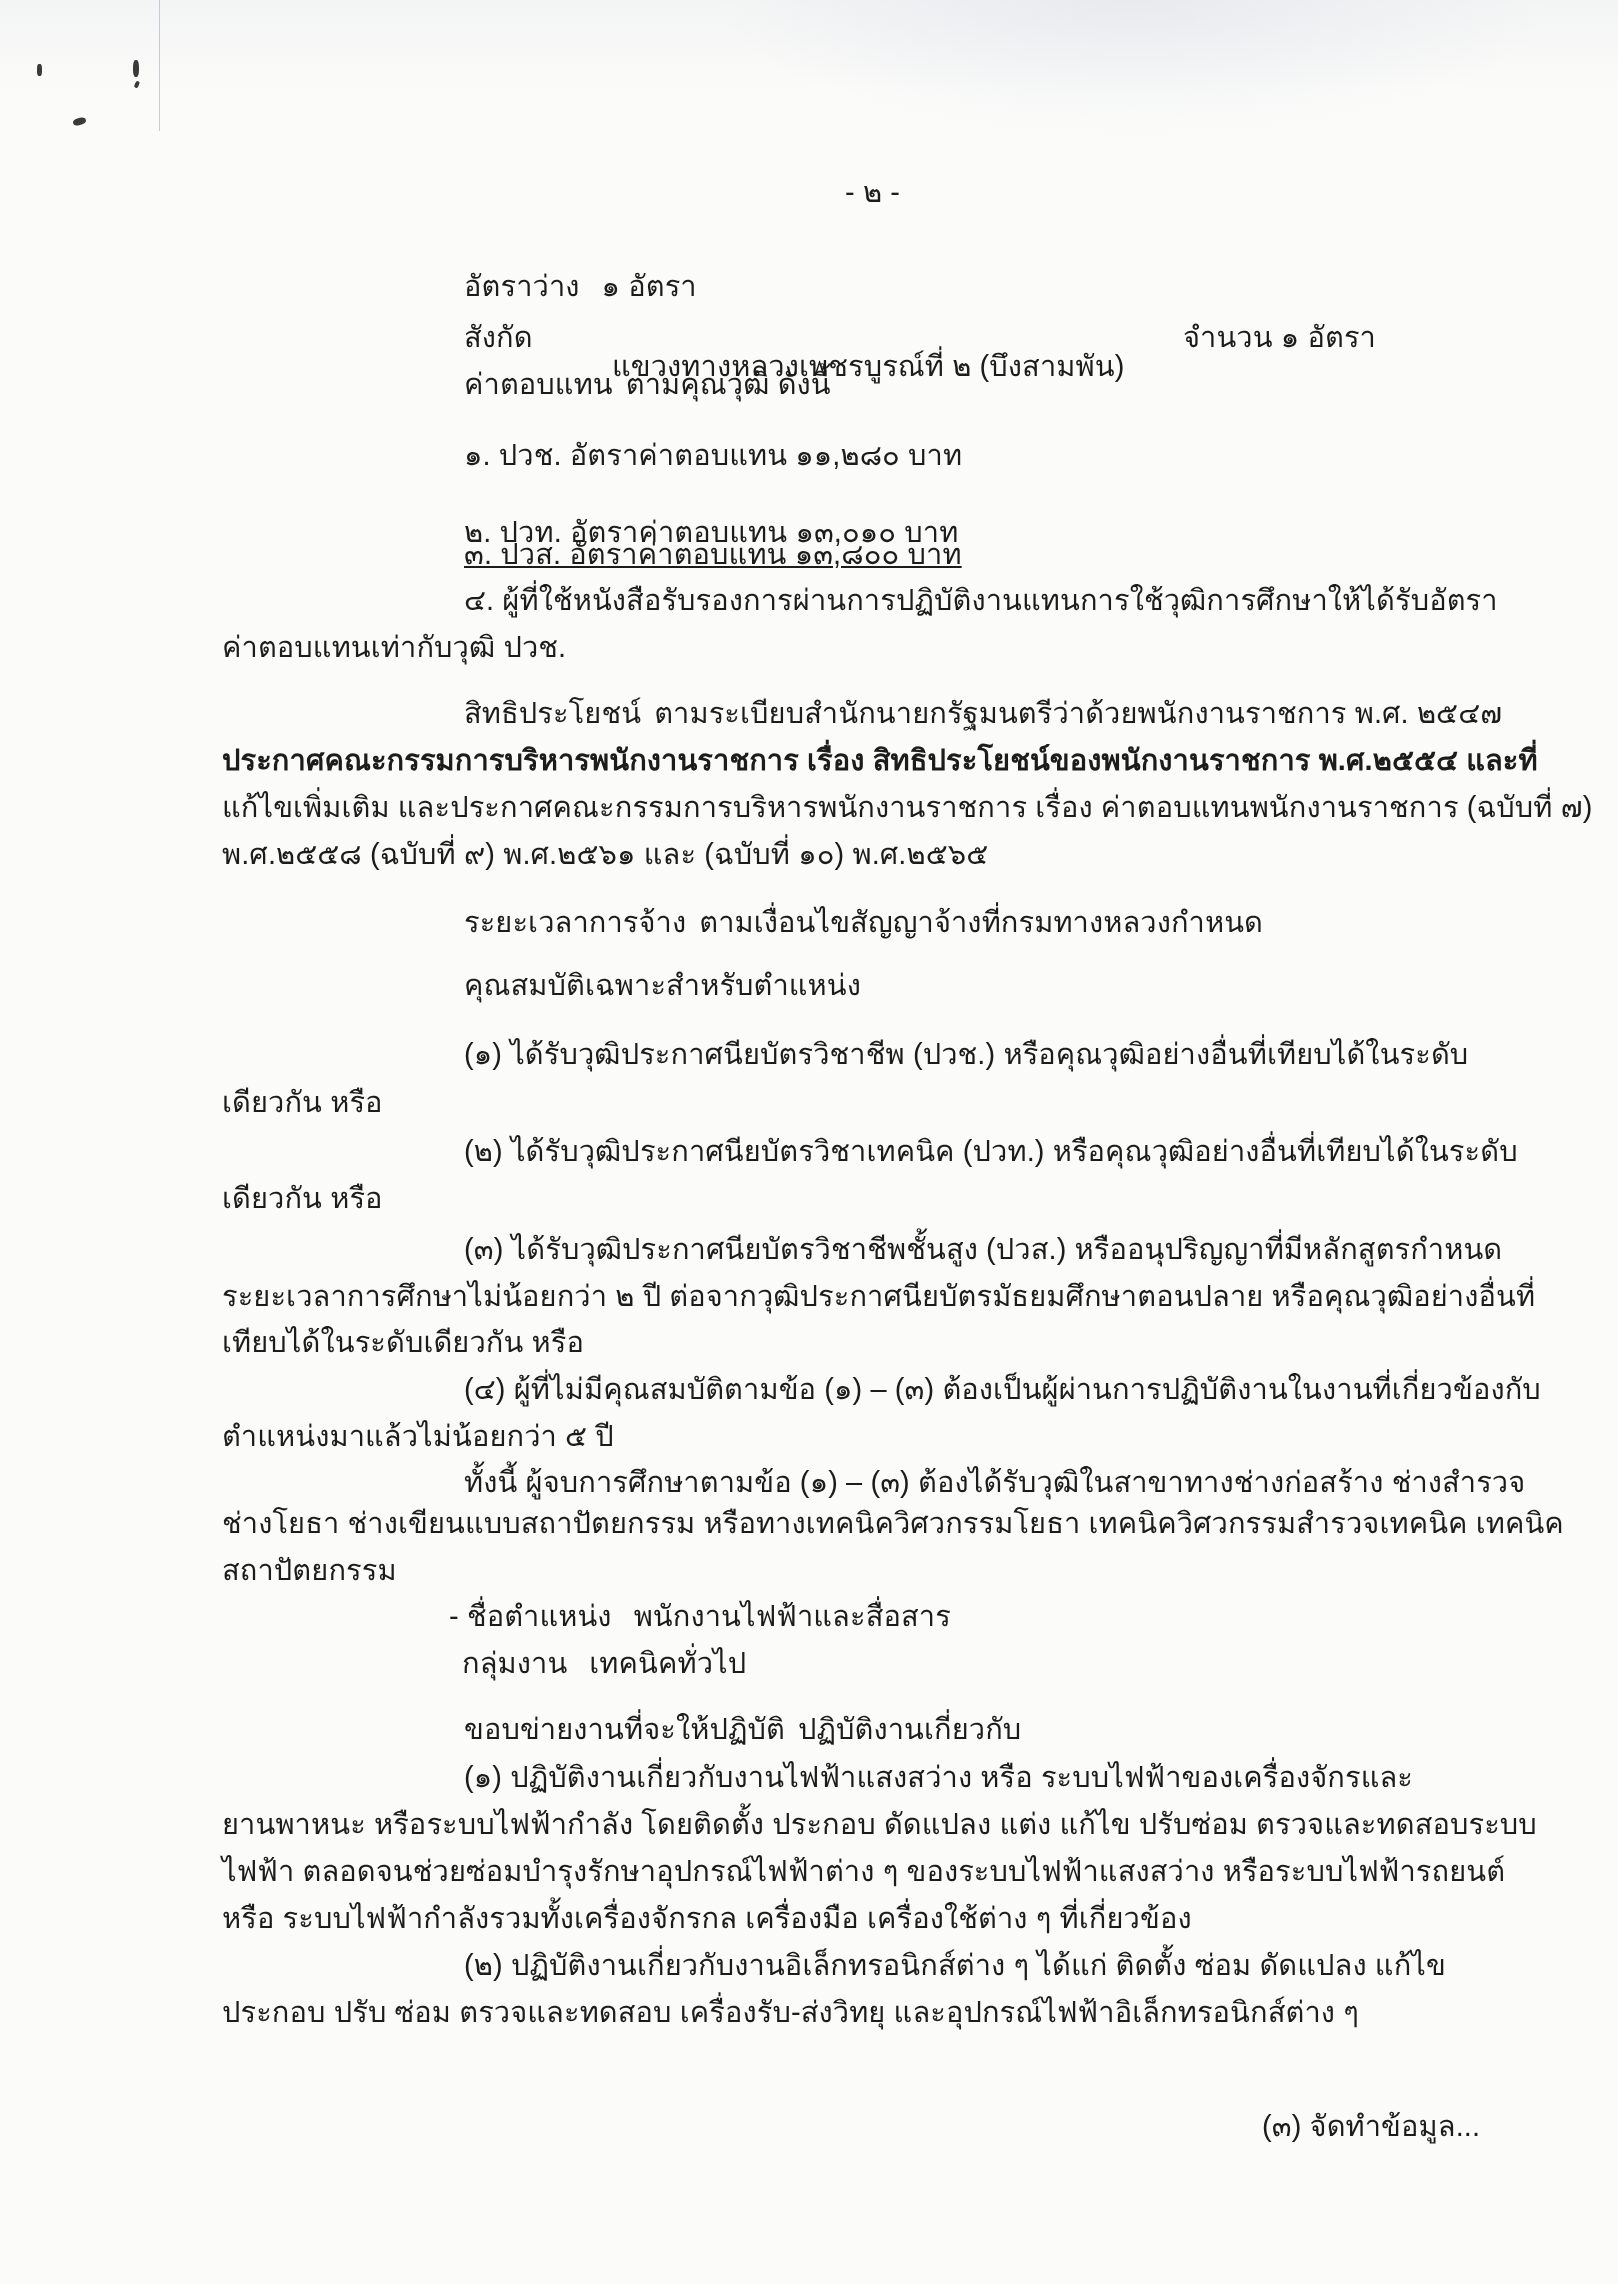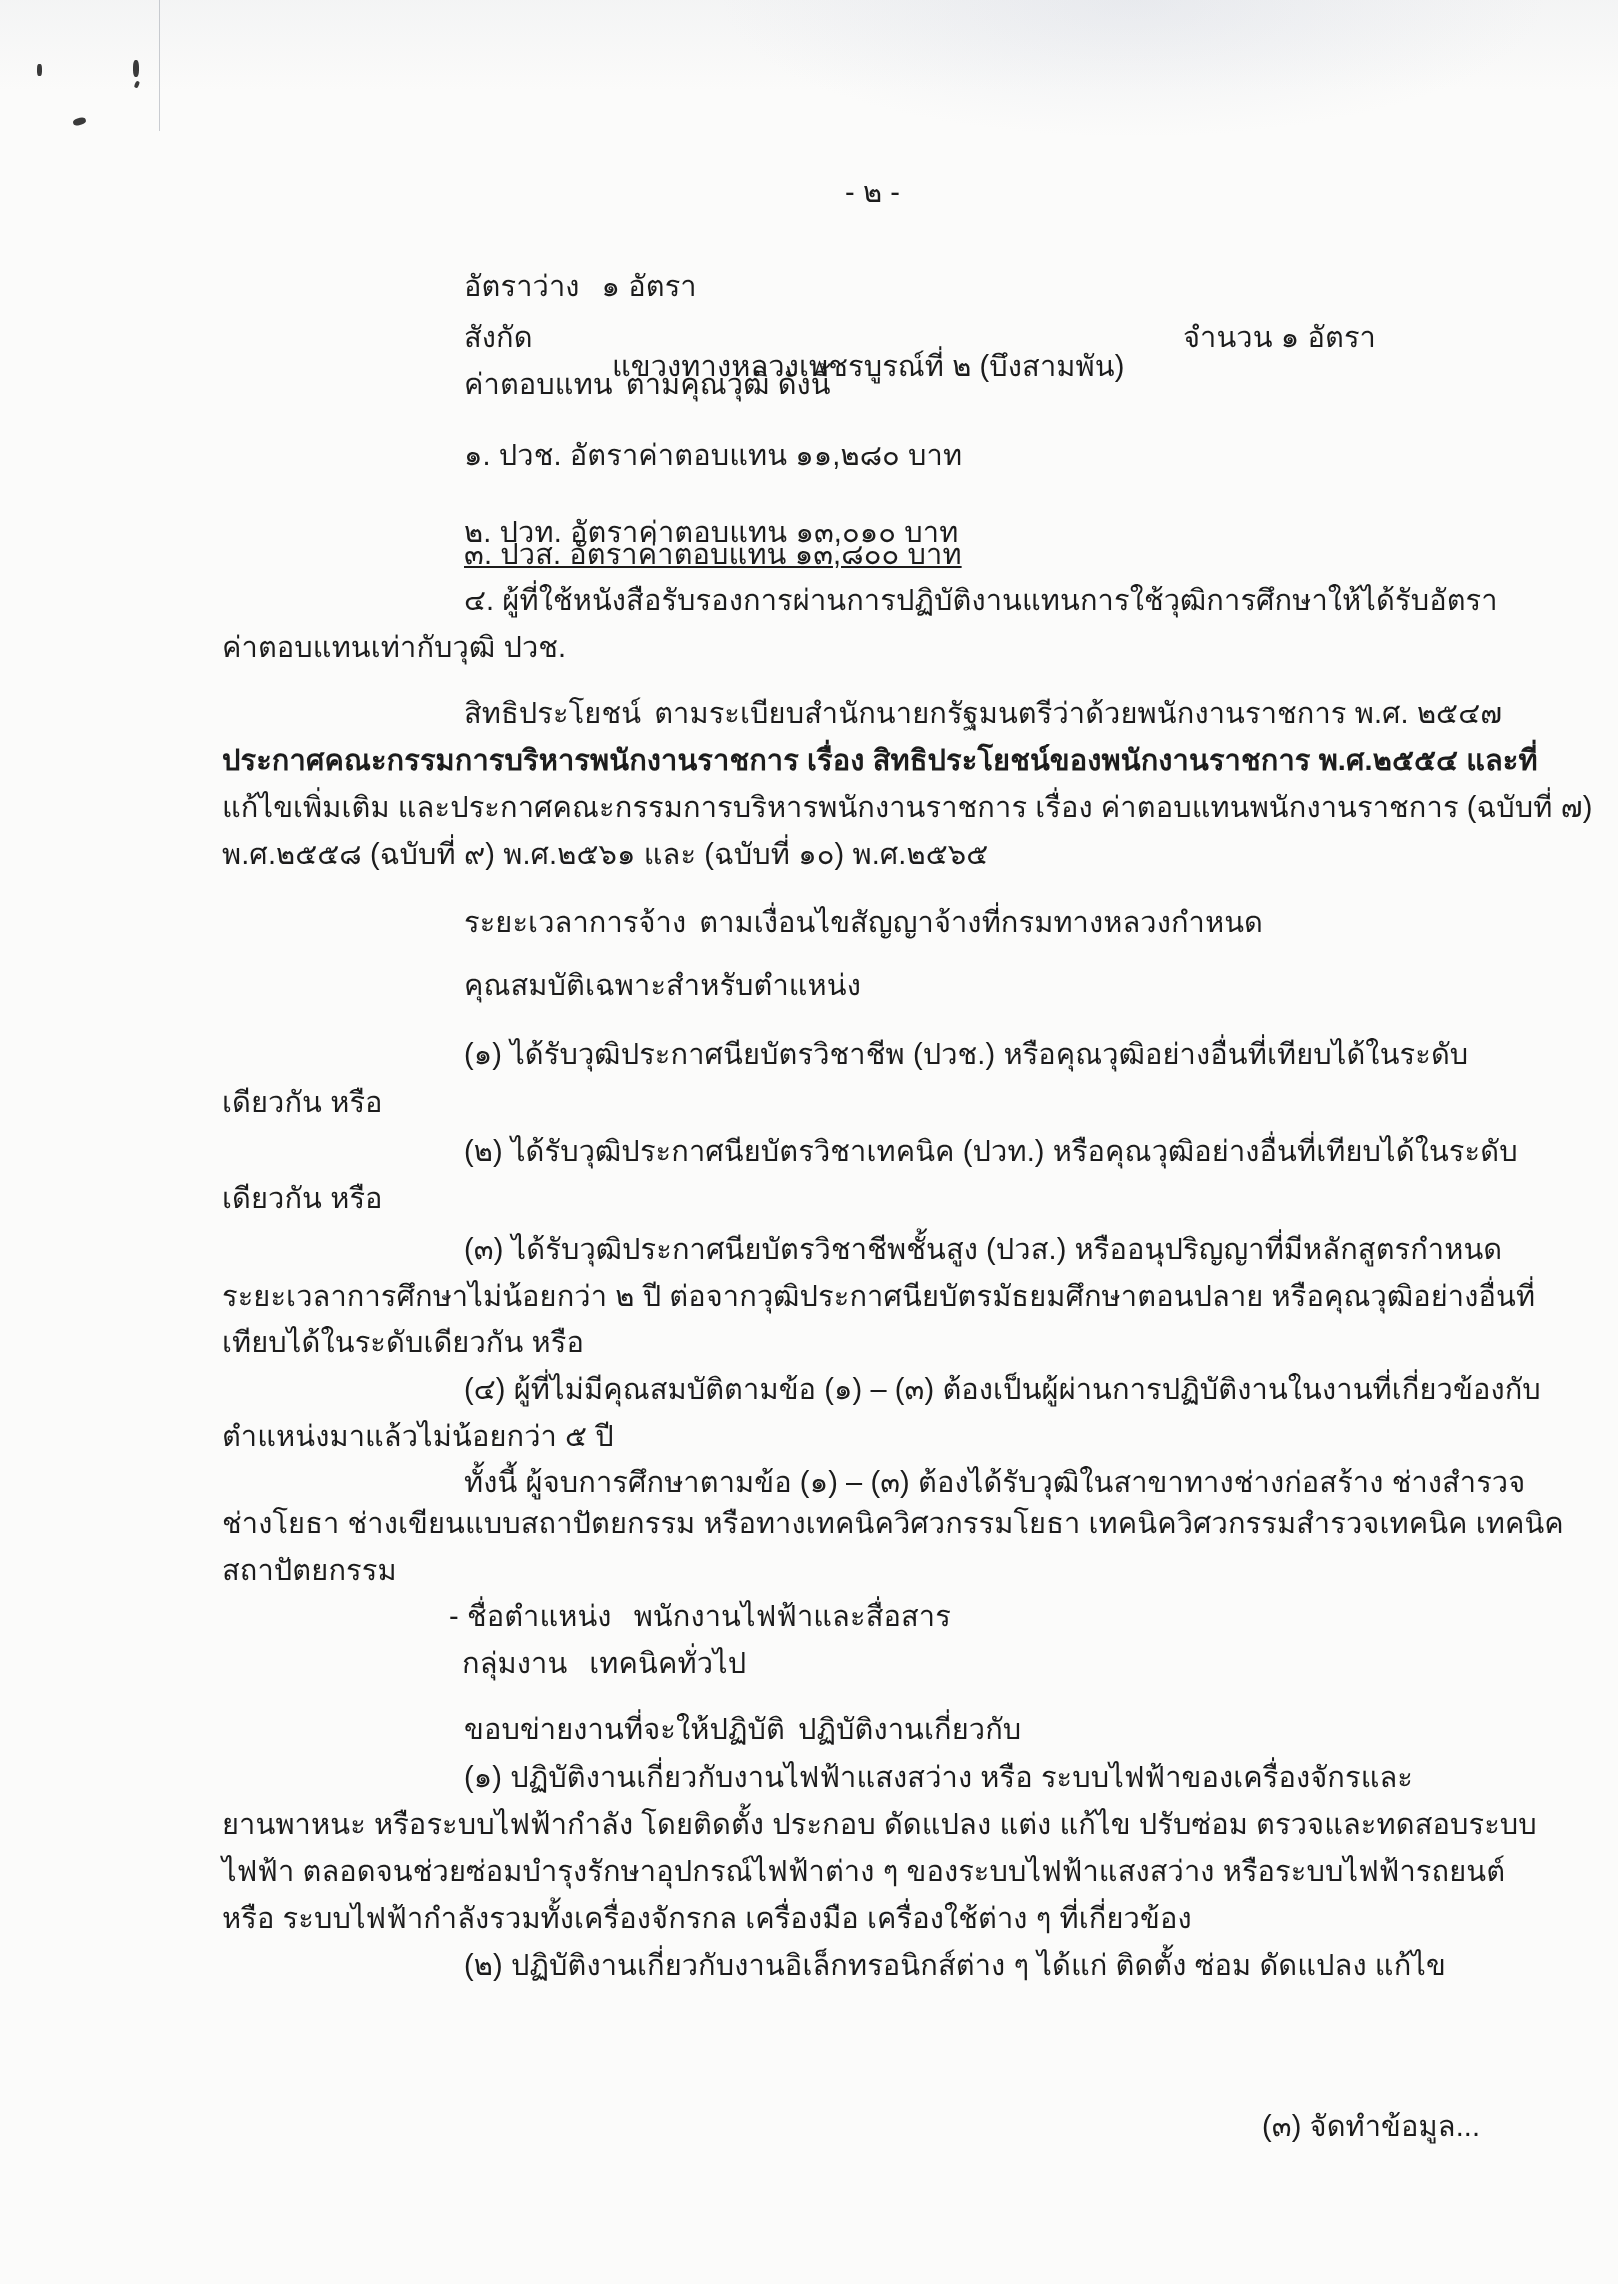--- a/index.html
+++ b/index.html
@@ -93,16 +93,17 @@
   </div>
 
   <div class="line" style="top:1708px;left:464px;">
     <span class="b">ขอบข่ายงานที่จะให้ปฏิบัติ</span><span class="b gap-s">ปฏิบัติงานเกี่ยวกับ</span>
   </div>
   <div class="line" style="top:1756px;left:464px;">(๑) ปฏิบัติงานเกี่ยวกับงานไฟฟ้าแสงสว่าง หรือ ระบบไฟฟ้าของเครื่องจักรและ</div>
   <div class="line" style="top:1803px;left:222px;">ยานพาหนะ หรือระบบไฟฟ้ากำลัง โดยติดตั้ง ประกอบ ดัดแปลง แต่ง แก้ไข ปรับซ่อม ตรวจและทดสอบระบบ</div>
   <div class="line" style="top:1850px;left:222px;">ไฟฟ้า ตลอดจนช่วยซ่อมบำรุงรักษาอุปกรณ์ไฟฟ้าต่าง ๆ ของระบบไฟฟ้าแสงสว่าง หรือระบบไฟฟ้ารถยนต์</div>
   <div class="line" style="top:1897px;left:222px;">หรือ ระบบไฟฟ้ากำลังรวมทั้งเครื่องจักรกล เครื่องมือ เครื่องใช้ต่าง ๆ ที่เกี่ยวข้อง</div>
   <div class="line" style="top:1944px;left:464px;">(๒) ปฏิบัติงานเกี่ยวกับงานอิเล็กทรอนิกส์ต่าง ๆ ได้แก่ ติดตั้ง ซ่อม ดัดแปลง แก้ไข</div>
+  <div class="line" style="top:1991px;left:222px;">ประกอบ ปรับ ซ่อม ตรวจและทดสอบ เครื่องรับ-ส่งวิทยุ และอุปกรณ์ไฟฟ้าอิเล็กทรอนิกส์ต่าง ๆ</div>
 
   <div class="line" style="top:2105px;left:1262px;">(๓) จัดทำข้อมูล...</div>
 </div>
 
 
 </body></html>

